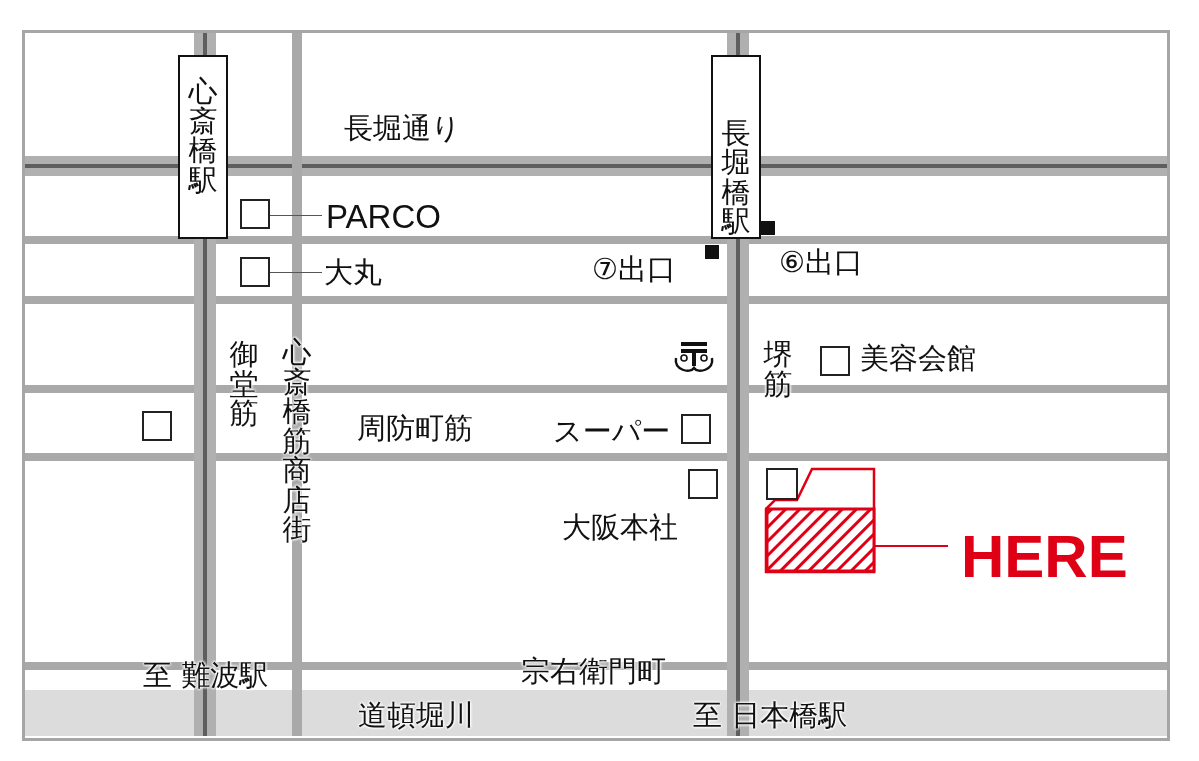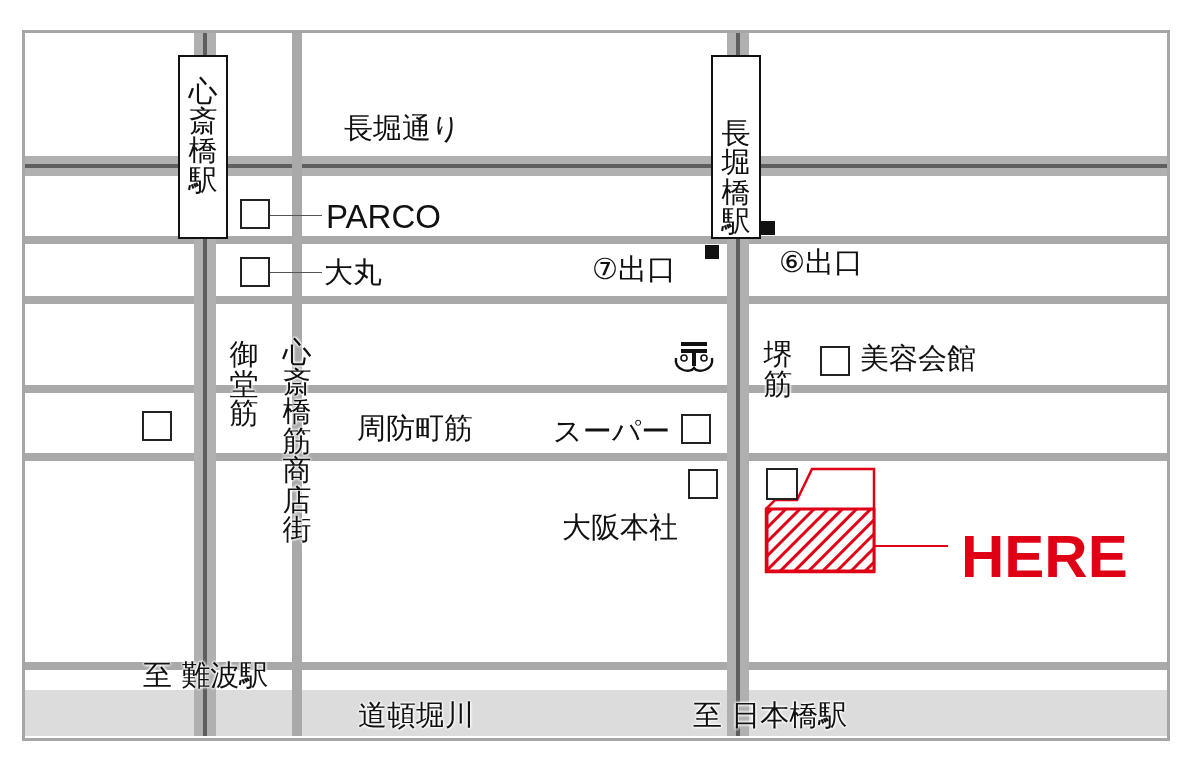--- a/index.html
+++ b/index.html
@@ -58,20 +58,21 @@
   </div>
   <div class="abs station" style="left:711px; top:55px; width:50px; height:184px;align-items:flex-end;">
     <span class="vlabel">長堀橋駅</span>
   </div>
 
   <div class="abs label" style="left:344px; top:114px;">長堀通り</div>
   <div class="abs vlabel halo" style="left:228px; top:340px;">御堂筋</div>
   <div class="abs vlabel halo" style="left:281px; top:338px;">心斎橋筋商店街</div>
   <div class="abs label" style="left:357px; top:414px;">周防町筋</div>
   <div class="abs vlabel halo" style="left:762px; top:340px;">堺筋</div>
+  <div class="abs label halo" style="left:521px; top:657px;">宗右衛門町</div>
   <div class="abs label halo" style="left:358px; top:701px;">道頓堀川</div>
 
   <div class="abs label halo" style="left:143px; top:661px;">至 難波駅</div>
   <div class="abs label halo" style="left:693px; top:701px;">至 日本橋駅</div>
 
   <div class="abs bld" style="left:240px; top:199px;"></div>
   <div class="abs leader" style="left:270px; top:215px; width:52px;"></div>
   <div class="abs label" style="left:326px; top:200px; font-family:'Liberation Sans', sans-serif; font-size:33px;">PARCO</div>
 
   <div class="abs bld" style="left:240px; top:257px;"></div>

